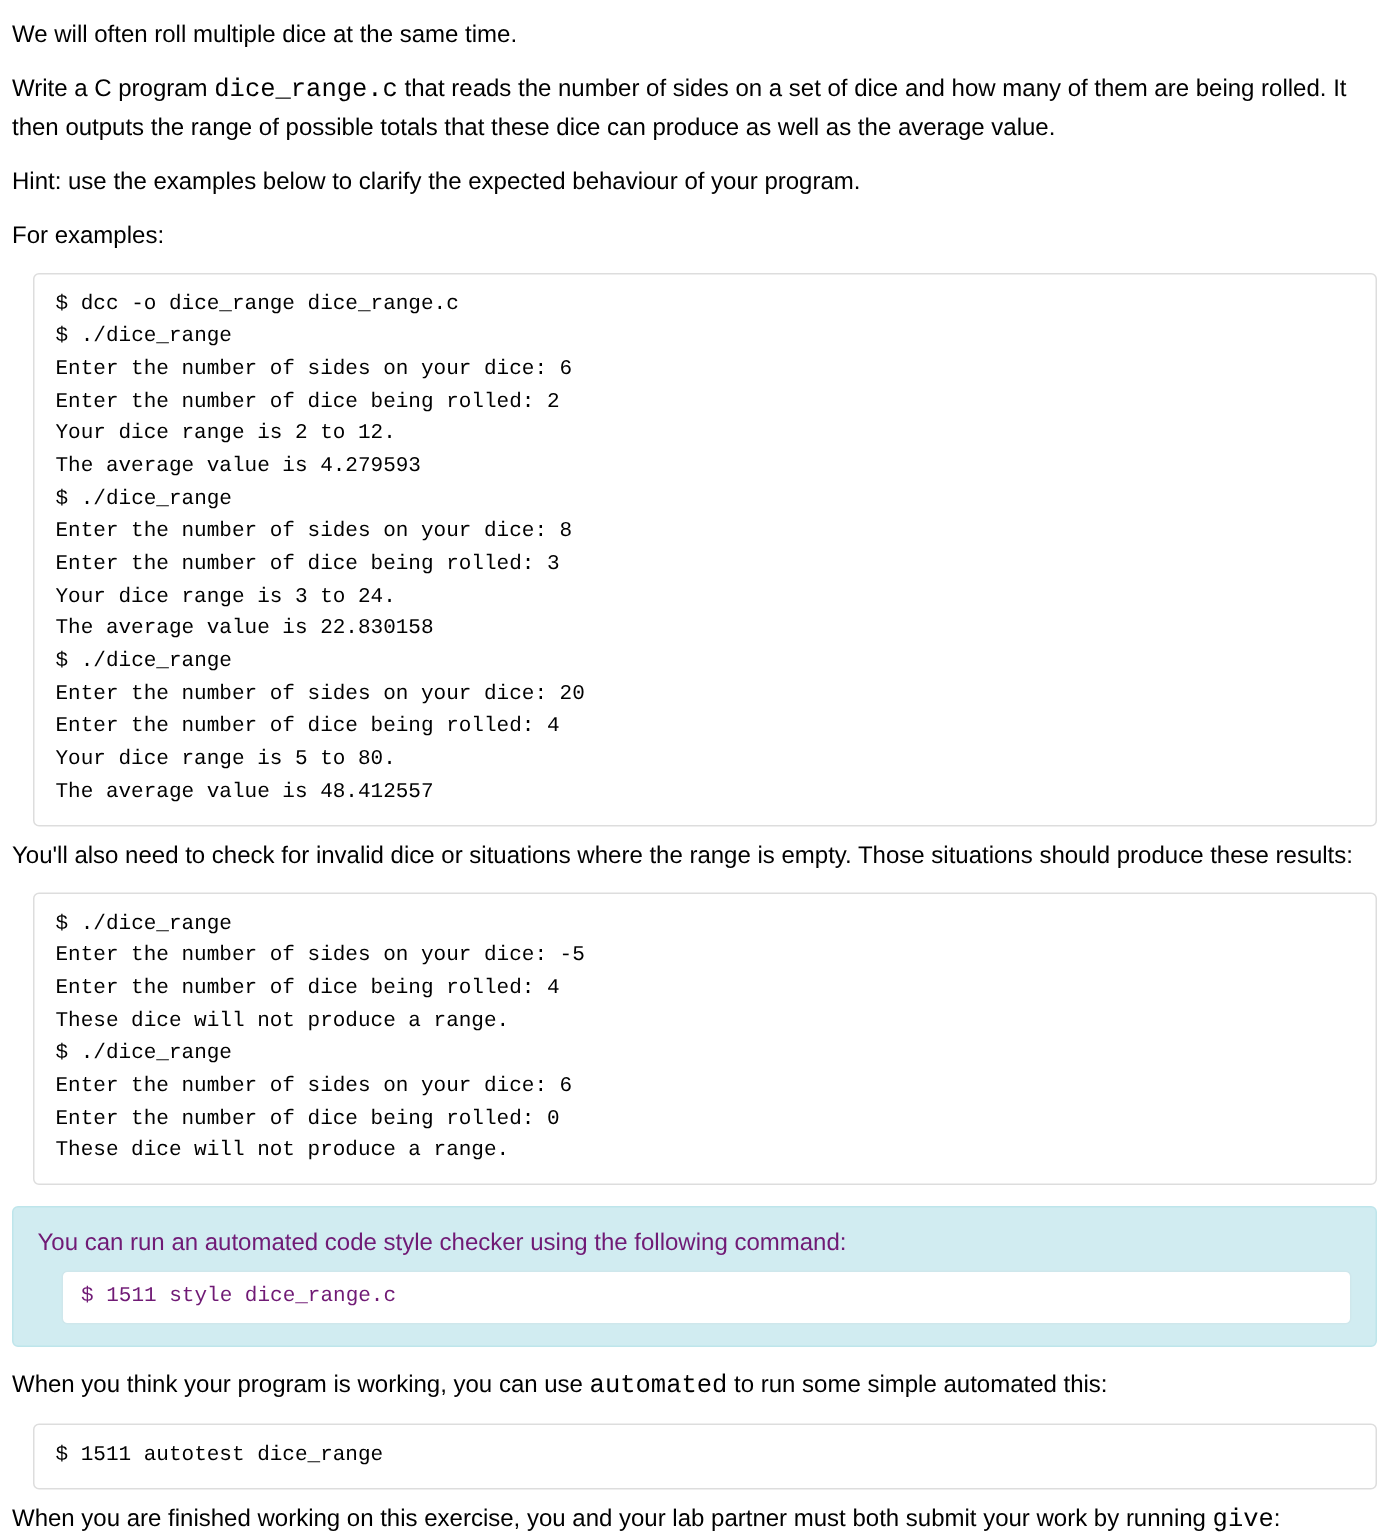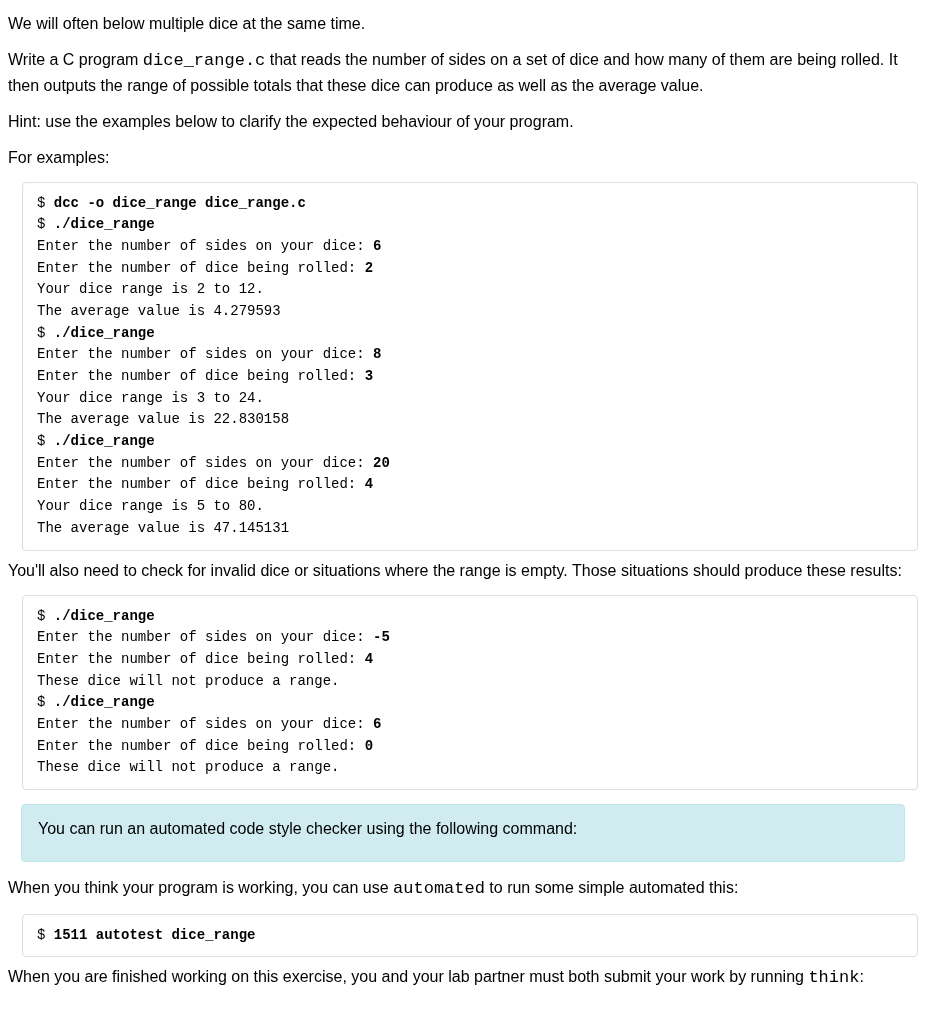--- a/index.html
+++ b/index.html
@@ -23,41 +23,41 @@
     font-size: 14px;
     line-height: 1.55;
     border: 1px solid #ddd;
     border-radius: 4px;
     background: #fff;
     padding: 10px 14px;
     margin: 8px 0 8px 14px;
     white-space: pre;
     overflow: hidden;
   }
-  pre.terminal .b { font-weight: 700; }
+  pre.terminal .b { font-weight: 400; }
   .tip-box {
     background: #d1ecf1;
     border: 1px solid #bee5eb;
-    color: #000000;
+    color: #701a75;
     border-radius: 4px;
     padding: 12px 16px 14px 16px;
-    margin: 14px 13px;
+    margin: 14px 0;
   }
   .tip-box p { margin: 0 0 6px 0; }
   .tip-box pre.terminal {
     margin: 4px 0 0 16px;
     background: #fff;
     border: 1px solid #cfe7ec;
     padding: 6px 12px;
   }
 </style>
 </head>
 <body>
 
-<p>We will often below multiple dice at the same time.</p>
+<p>We will often roll multiple dice at the same time.</p>
 
 <p>
   <span>Write a C program </span><code class="inline">dice_range.c</code><span> that reads the number of sides on a set of dice and how many of them are being rolled. It then outputs the range of possible totals that these dice can produce as well as the average value.</span>
 </p>
 
 <p>Hint: use the examples below to clarify the expected behaviour of your program.</p>
 
 <p>For examples:</p>
 
 <pre class="terminal"><span>$ </span><span class="b">dcc -o dice_range dice_range.c</span>
@@ -68,38 +68,39 @@
 <span>The average value is 4.279593</span>
 <span>$ </span><span class="b">./dice_range</span>
 <span>Enter the number of sides on your dice: </span><span class="b">8</span>
 <span>Enter the number of dice being rolled: </span><span class="b">3</span>
 <span>Your dice range is 3 to 24.</span>
 <span>The average value is 22.830158</span>
 <span>$ </span><span class="b">./dice_range</span>
 <span>Enter the number of sides on your dice: </span><span class="b">20</span>
 <span>Enter the number of dice being rolled: </span><span class="b">4</span>
 <span>Your dice range is 5 to 80.</span>
-<span>The average value is 47.145131</span></pre>
+<span>The average value is 48.412557</span></pre>
 
 <p>You'll also need to check for invalid dice or situations where the range is empty. Those situations should produce these results:</p>
 
 <pre class="terminal"><span>$ </span><span class="b">./dice_range</span>
 <span>Enter the number of sides on your dice: </span><span class="b">-5</span>
 <span>Enter the number of dice being rolled: </span><span class="b">4</span>
 <span>These dice will not produce a range.</span>
 <span>$ </span><span class="b">./dice_range</span>
 <span>Enter the number of sides on your dice: </span><span class="b">6</span>
 <span>Enter the number of dice being rolled: </span><span class="b">0</span>
 <span>These dice will not produce a range.</span></pre>
 
 <div class="tip-box">
   <p>You can run an automated code style checker using the following command:</p>
+  <pre class="terminal"><span>$ </span><span class="b">1511 style dice_range.c</span></pre>
 </div>
 
 <p>
   <span>When you think your program is working, you can use </span><code class="inline">automated</code><span> to run some simple automated this:</span>
 </p>
 
 <pre class="terminal"><span>$ </span><span class="b">1511 autotest dice_range</span></pre>
 
 <p>
-  <span>When you are finished working on this exercise, you and your lab partner must both submit your work by running </span><code class="inline">think</code><span>:</span>
+  <span>When you are finished working on this exercise, you and your lab partner must both submit your work by running </span><code class="inline">give</code><span>:</span>
 </p>
 
 </body></html>

